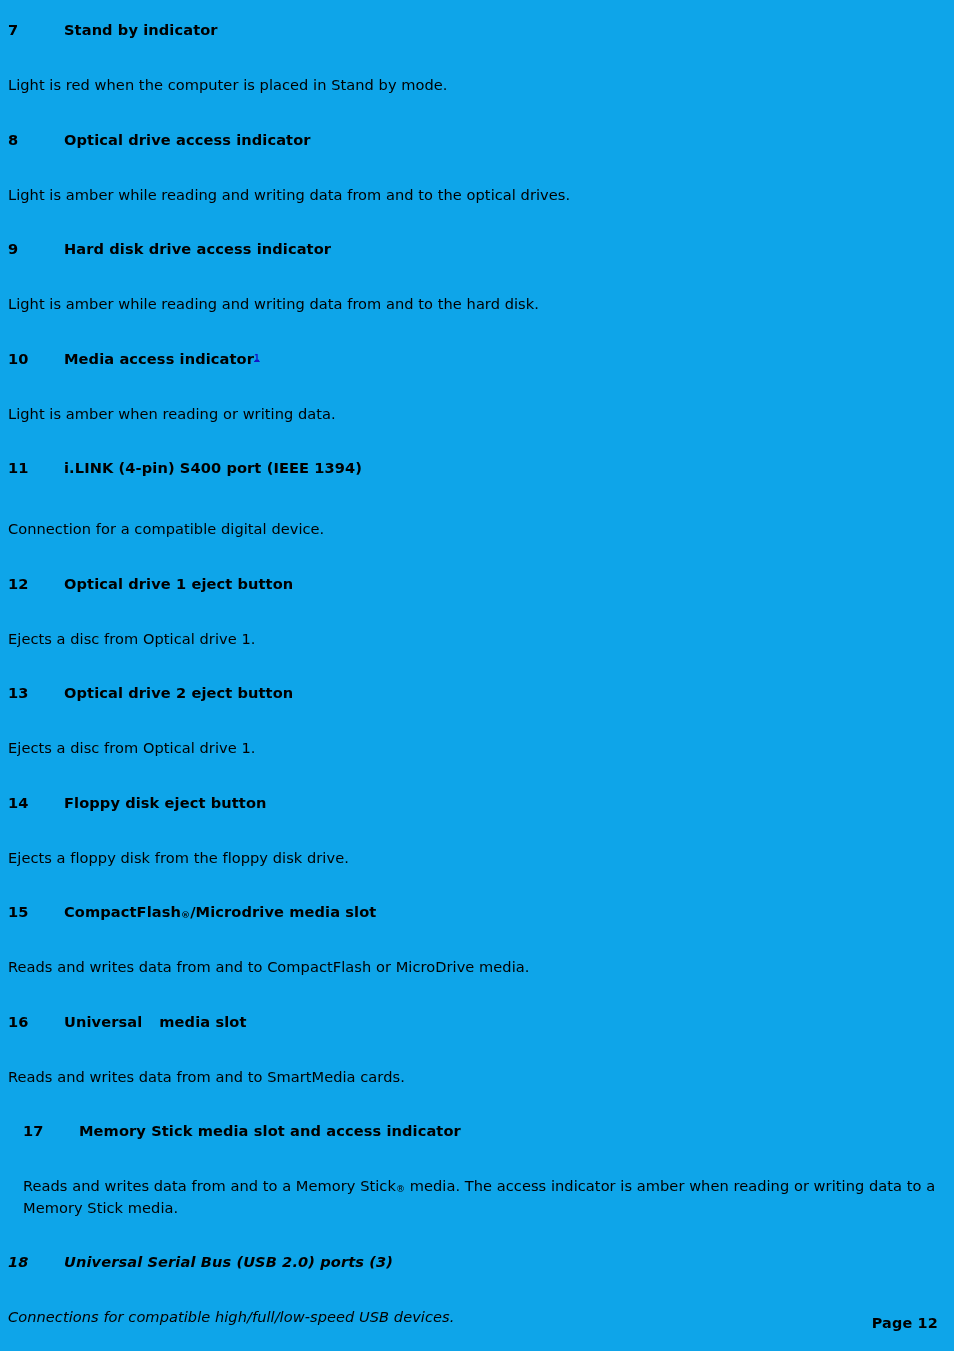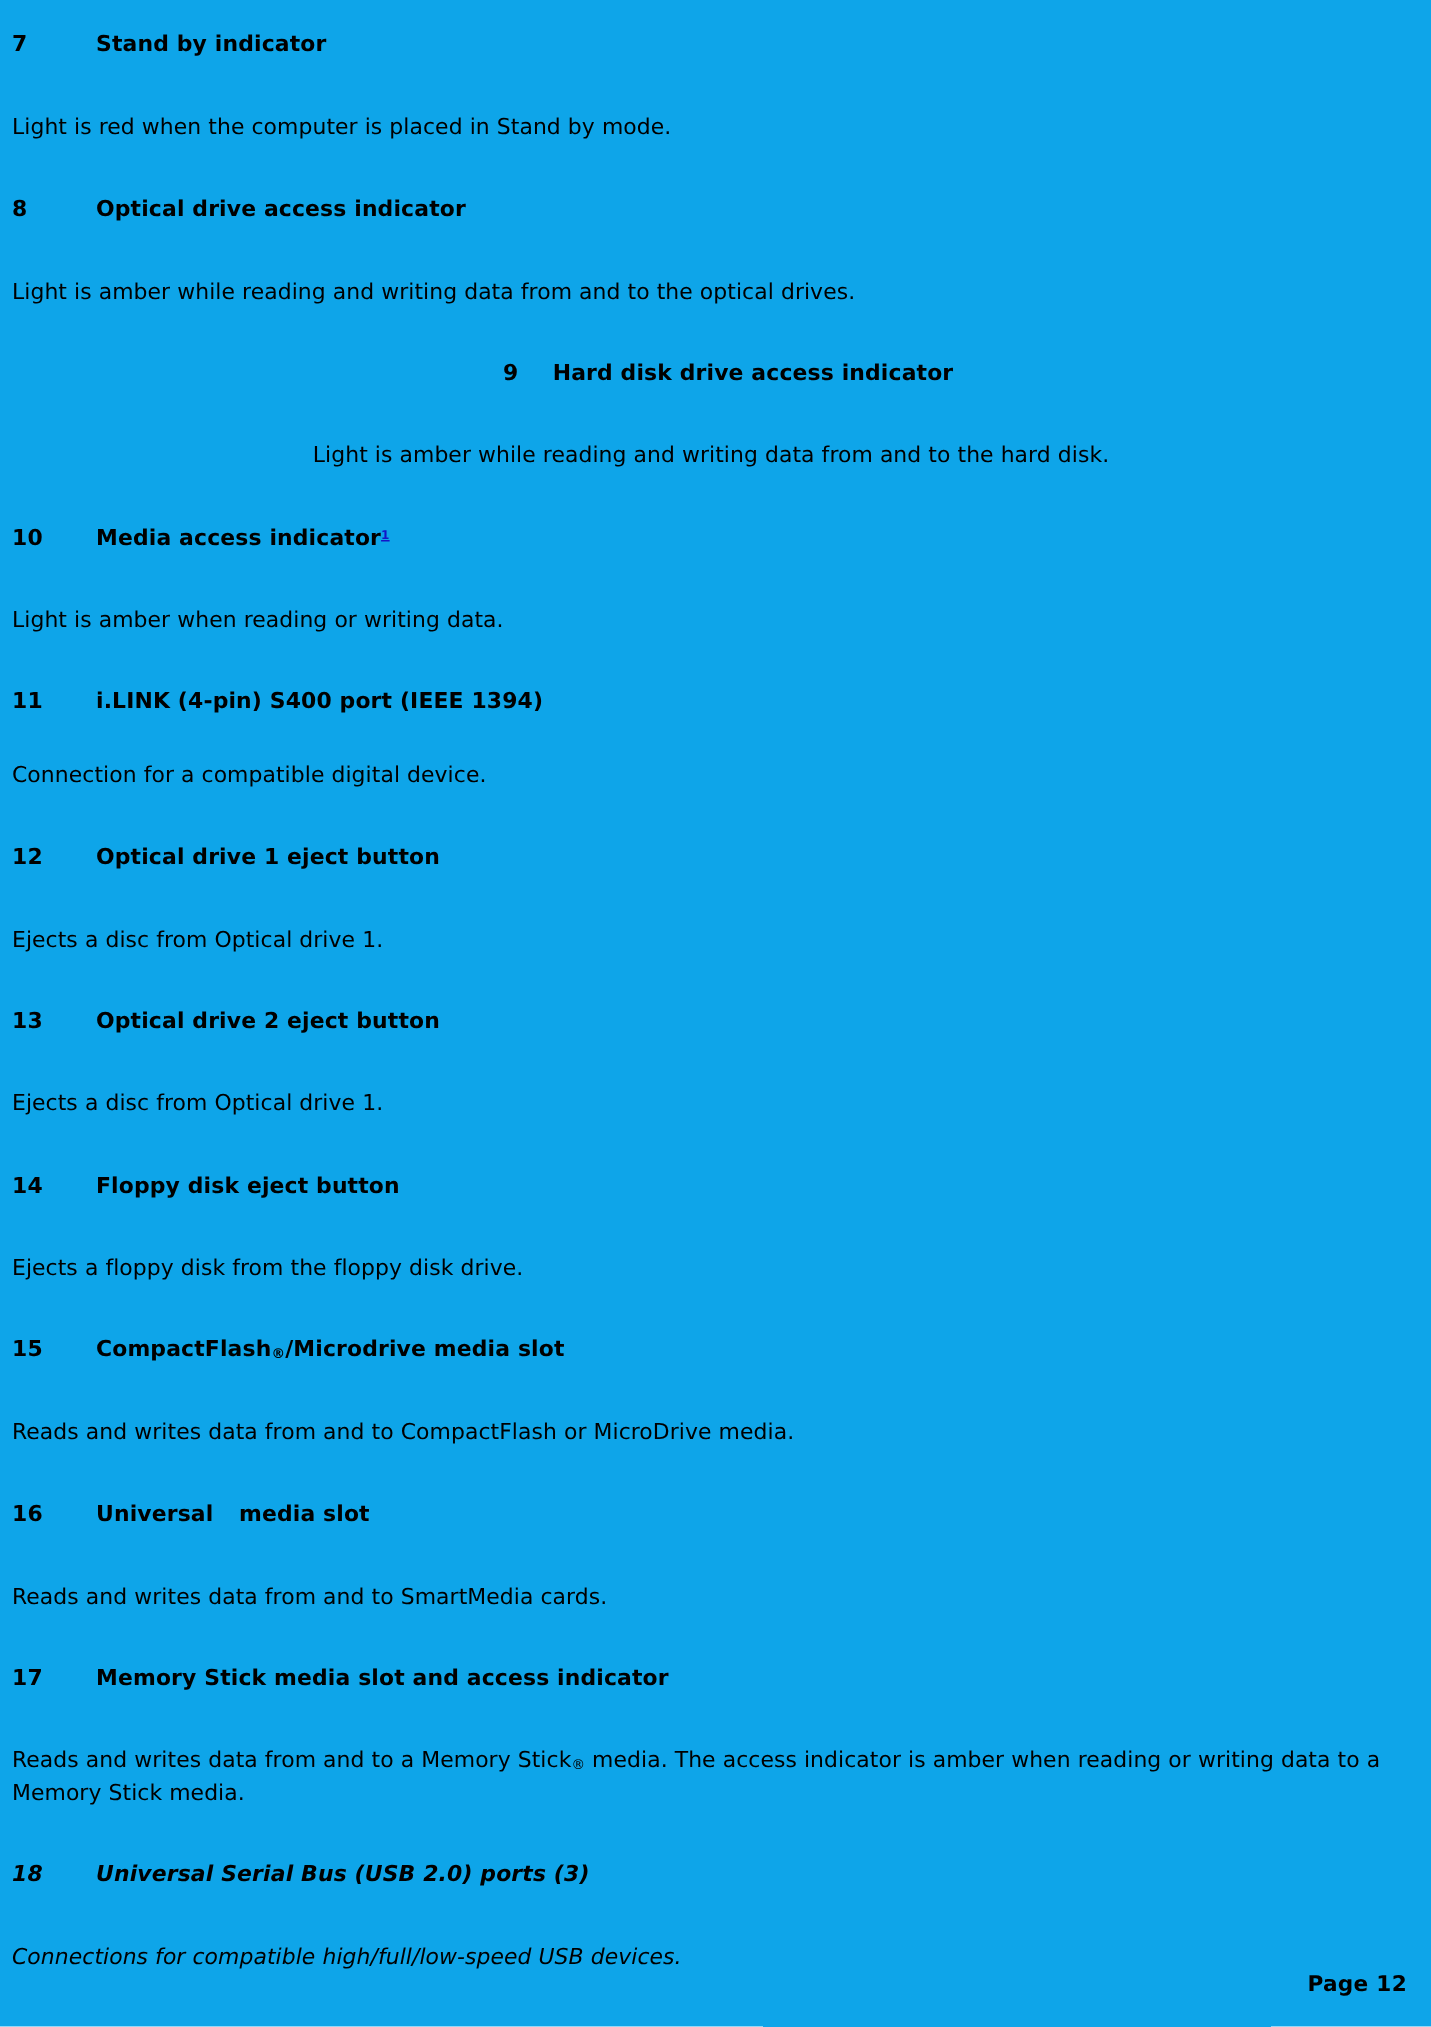--- a/index.html
+++ b/index.html
@@ -102,39 +102,39 @@
       <div class="entry-body" style="margin-top:34px;">Light is red when the computer is placed in Stand by mode.</div>
     </div>
 
     <div class="entry" style="margin-top:34px;">
       <div class="entry-heading">
         <span class="entry-num">8</span><span class="entry-title">Optical drive access indicator</span>
       </div>
       <div class="entry-body" style="margin-top:34px;">Light is amber while reading and writing data from and to the optical drives.</div>
     </div>
 
-    <div class="entry" style="margin-top:34px;text-align:center;">
+    <div class="entry" style="margin-top:34px;">
       <div class="entry-heading">
         <span class="entry-num">9</span><span class="entry-title">Hard disk drive access indicator</span>
       </div>
       <div class="entry-body" style="margin-top:34px;">Light is amber while reading and writing data from and to the hard disk.</div>
     </div>
 
     <div class="entry" style="margin-top:34px;">
       <div class="entry-heading">
         <span class="entry-num">10</span><span class="entry-title"><span>Media access indicator</span><a class="footnote-ref" href="#">1</a></span>
       </div>
       <div class="entry-body" style="margin-top:34px;">Light is amber when reading or writing data.</div>
     </div>
 
     <div class="entry" style="margin-top:34px;">
       <div class="entry-heading">
         <span class="entry-num">11</span><span class="entry-title">i.LINK (4-pin) S400 port (IEEE 1394)</span>
       </div>
-      <div class="entry-body" style="margin-top:28px;">Connection for a compatible digital device.</div>
+      <div class="entry-body" style="margin-top:40px;">Connection for a compatible digital device.</div>
     </div>
 
     <div class="entry" style="margin-top:34px;">
       <div class="entry-heading">
         <span class="entry-num">12</span><span class="entry-title">Optical drive 1 eject button</span>
       </div>
       <div class="entry-body" style="margin-top:34px;">Ejects a disc from Optical drive 1.</div>
     </div>
 
     <div class="entry" style="margin-top:34px;">
@@ -158,21 +158,21 @@
       <div class="entry-body" style="margin-top:34px;">Reads and writes data from and to CompactFlash or MicroDrive media.</div>
     </div>
 
     <div class="entry" style="margin-top:34px;">
       <div class="entry-heading">
         <span class="entry-num">16</span><span class="entry-title"><span>Universal</span><span class="glyph-gap"></span><span>media slot</span></span>
       </div>
       <div class="entry-body" style="margin-top:34px;">Reads and writes data from and to SmartMedia cards.</div>
     </div>
 
-    <div class="entry" style="margin-top:34px;">
+    <div class="entry" style="margin-top:34px;margin-left:15px;">
       <div class="entry-heading">
         <span class="entry-num">17</span><span class="entry-title">Memory Stick media slot and access indicator</span>
       </div>
       <div class="entry-body" style="margin-top:34px;"><span>Reads and writes data from and to a Memory Stick</span><span class="reg">®</span><span> media. The access indicator is amber when reading or writing data to a Memory Stick media.</span></div>
     </div>
 
     <div class="entry" style="margin-top:34px;font-style:italic;">
       <div class="entry-heading">
         <span class="entry-num">18</span><span class="entry-title">Universal Serial Bus (USB 2.0) ports (3)</span>
       </div>

